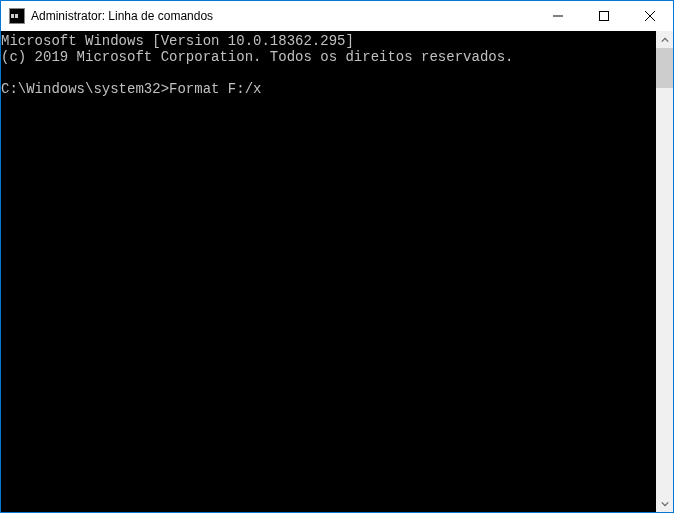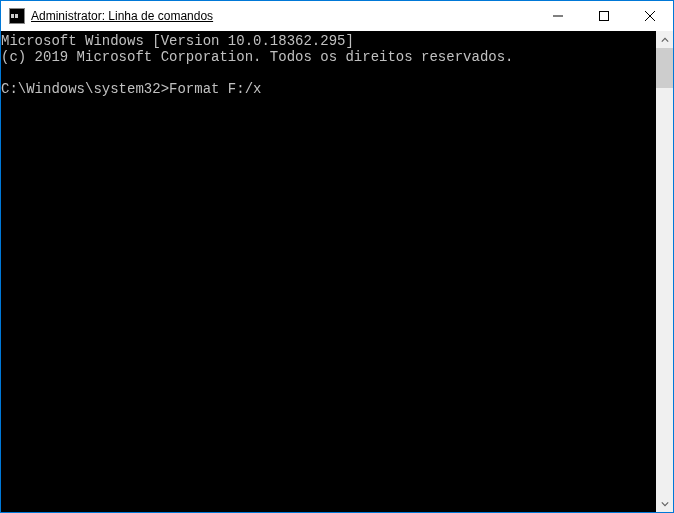--- a/index.html
+++ b/index.html
@@ -10,21 +10,20 @@
       background: #fff;
       overflow: hidden;
     }
     .window {
       width: 674px;
       height: 513px;
       border: 1px solid #0078d7;
       display: flex;
       flex-direction: column;
       background: #fff;
-      text-decoration: underline;
     }
     .titlebar {
       height: 30px;
       background: #fff;
       display: flex;
       align-items: center;
       flex-shrink: 0;
     }
     .titlebar-icon {
       width: 16px;

